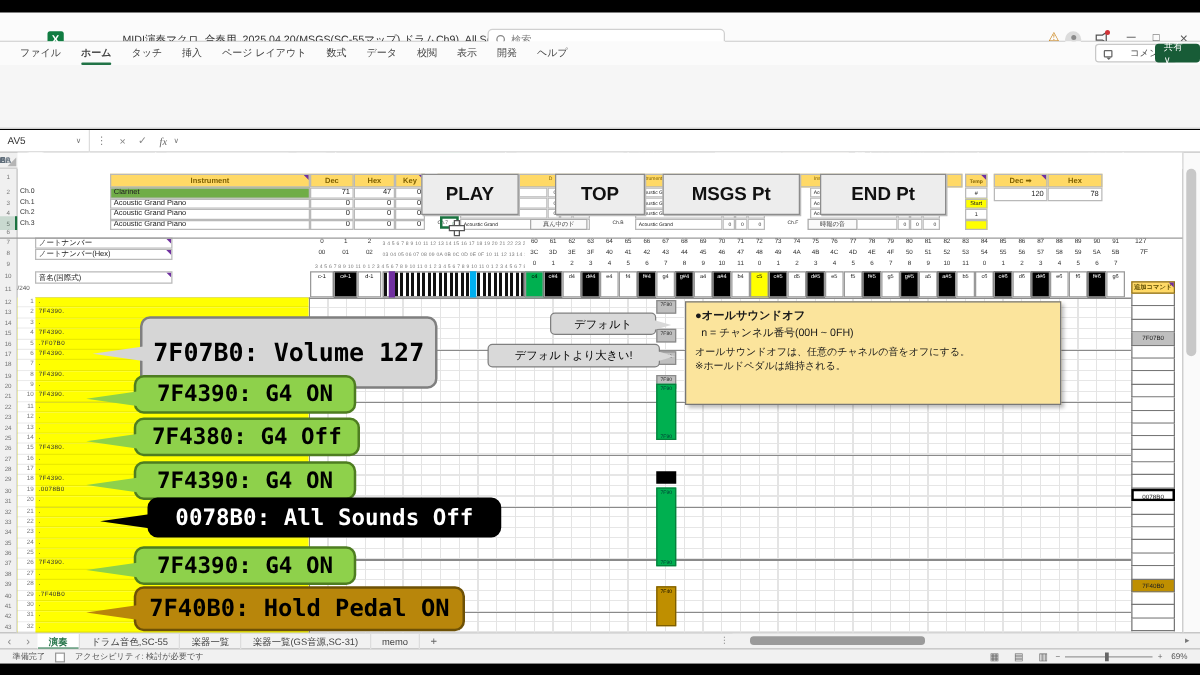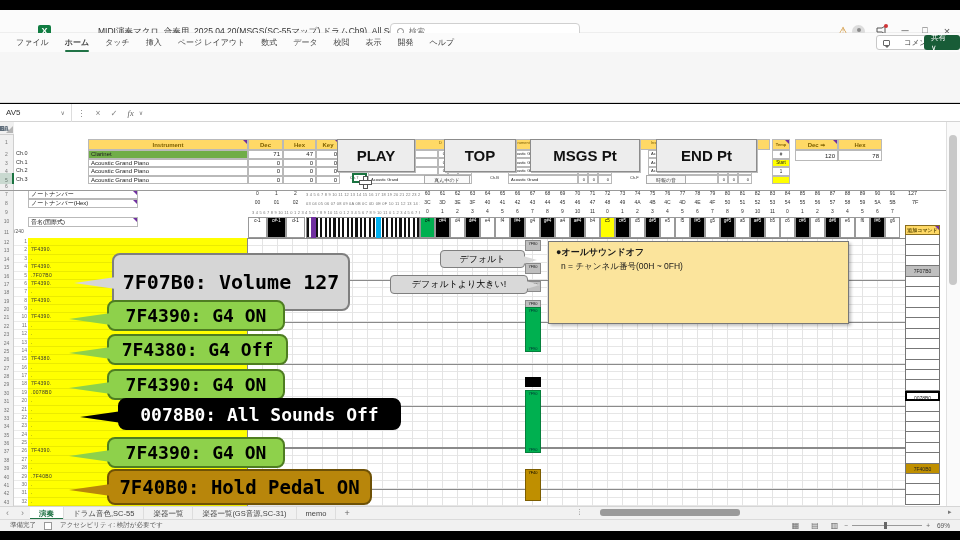--- a/index.html
+++ b/index.html
@@ -1070,20 +1070,21 @@
       <div class="co co3 co-green">7F4380: G4 Off</div>
       <div class="co co4 co-green">7F4390: G4 ON</div>
       <div class="co co5 co-black">0078B0: All Sounds Off</div>
       <div class="co co6 co-green">7F4390: G4 ON</div>
       <div class="co co7 co-gold">7F40B0: Hold Pedal ON</div>
     </div>
 
   <div class="a" id="tooltip">
     <div class="tt-title">●オールサウンドオフ</div>
     <div class="tt-param">n = チャンネル番号(00H ~ 0FH)</div>
+    <div class="tt-desc"><span>オールサウンドオフは、任意のチャネルの音をオフにする。</span><br><span>※ホールドペダルは維持される。</span></div>
   </div>
 
   <div class="a" id="vscroll"></div>
   <div class="a" id="vthumb"></div>
 
   <div class="a" id="tabbar">
     <span class="tabnav">‹</span>
     <span class="tabnav">›</span>
     <span style="display:flex">
 

